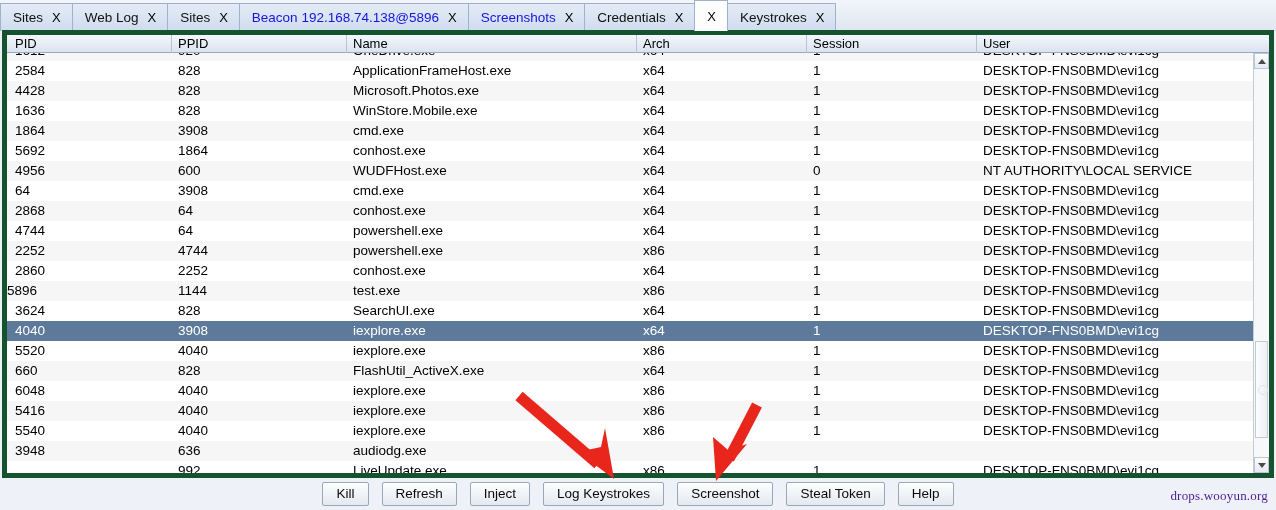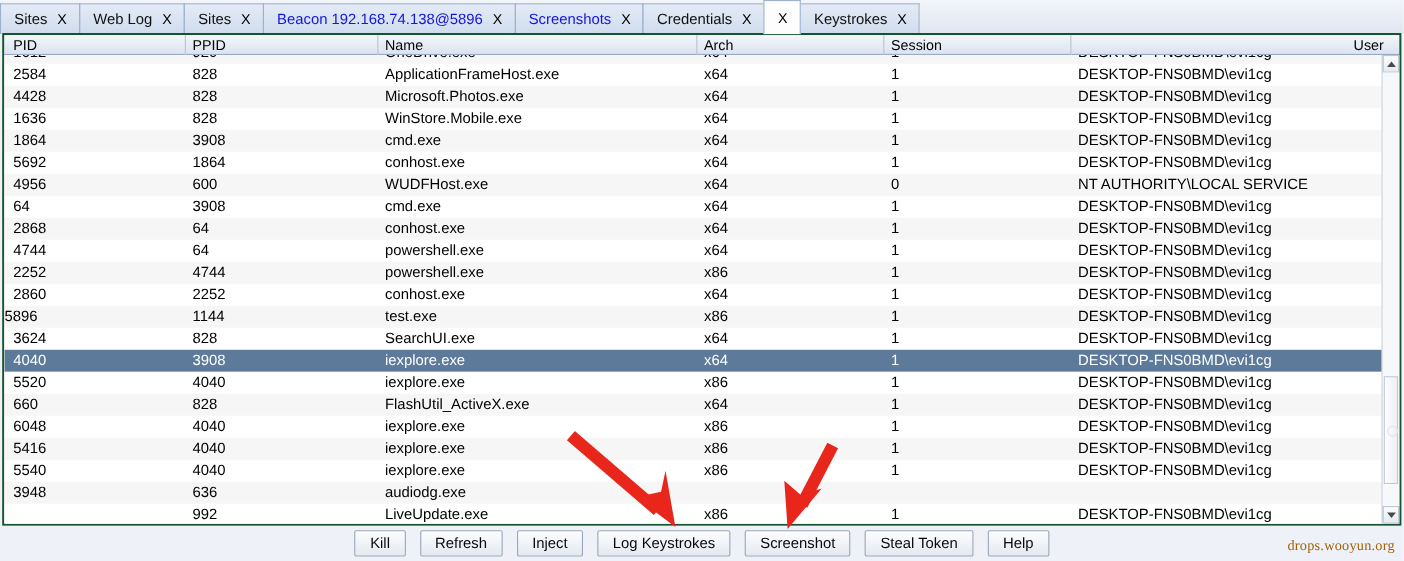--- a/index.html
+++ b/index.html
@@ -38,37 +38,37 @@
     z-index:3;
   }
   .tab.blue{color:#1515dd;}
   .tab .x{font-size:13px;color:#000;font-weight:400;}
   .tab.sel .x{color:#000;}
 
   
   .panel{
     position:absolute;left:2px;top:30px;width:1272px;height:448px;
     background:#ffffff;
-    border:2px solid #14532d;
+    border:5px solid #14532d;
     box-sizing:border-box;
   }
   .hdrrow{
     position:relative;height:18px;
     background:linear-gradient(#f4f7fb,#dae3f0);
     border-bottom:1px solid #9aa9bd;
     box-sizing:border-box;
   }
   .hdrcell{
     position:absolute;top:0;height:18px;line-height:18px;
     font-size:13px;color:#000;
     padding-left:6px;
     box-sizing:border-box;
     border-right:1px solid #b7c3d3;
   }
-  .hdrcell:last-child{border-right:none;text-align:right;}
+  .hdrcell:last-child{border-right:none;}
 
   .viewport{
     position:absolute;left:0;top:18px;right:0;bottom:0;
     overflow:hidden;
     background:#fff;
   }
   .rows{position:absolute;left:0;top:-12px;width:1254px;}
   .row{
     position:relative;height:20px;line-height:20px;
     background:#ffffff;
@@ -133,21 +133,21 @@
     box-shadow:inset 0 1px 0 #ffffff;
     box-sizing:border-box;
     white-space:nowrap;
     cursor:default;
   }
 
   
   .watermark{
     position:absolute;right:8px;top:488px;
     font-family:"Liberation Serif","DejaVu Serif",serif;
-    font-size:13px;color:#a16207;
+    font-size:13px;color:#4c1d95;
     letter-spacing:.2px;
   }
 
   
   .arrows{position:absolute;left:0;top:0;width:1276px;height:510px;pointer-events:none;}
 </style>
 </head>
 <body>
 
 <div id="app">

